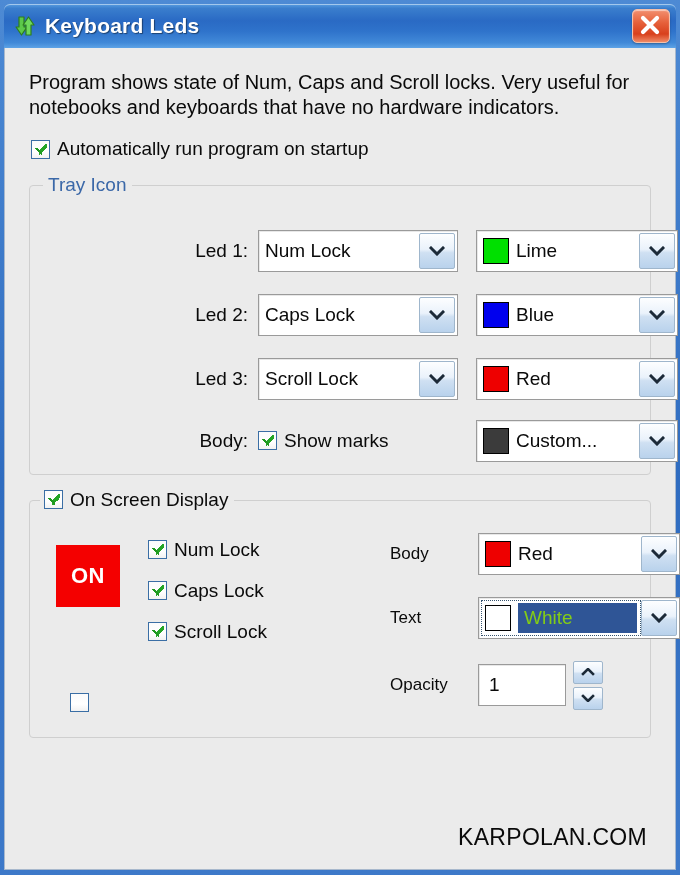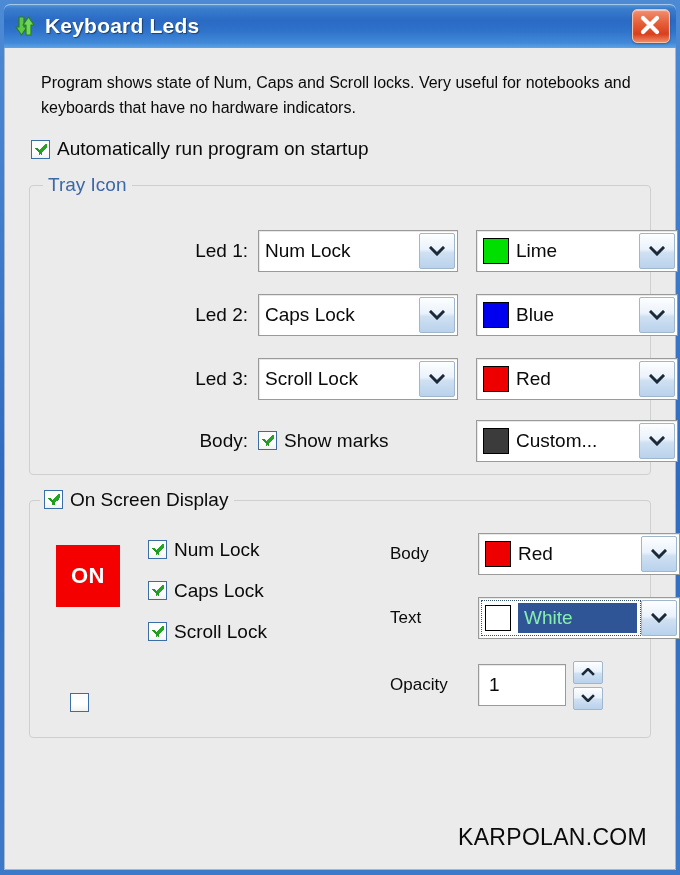--- a/index.html
+++ b/index.html
@@ -76,24 +76,24 @@
     border: 1px solid #a8b8cc;
     border-top: none;
     box-sizing: border-box;
     padding: 18px 20px 10px 20px;
     position: relative;
     display: flex;
     flex-direction: column;
   }
 
   .desc {
-    font-size: 16px;
+    font-size: 20px;
     color: #0a0a0a;
     line-height: 25px;
-    margin: 4px 0 0 16px;
+    margin: 4px 0 0 4px;
     width: 630px;
   }
 
   
   .cb {
     display: inline-flex;
     align-items: center;
     cursor: pointer;
     white-space: nowrap;
   }
@@ -268,21 +268,21 @@
   }
   .combo.focused .sel-fill {
     background: #2f5596;
     flex: 1 1 auto;
     display: flex;
     align-items: center;
     padding: 0 6px;
     height: 30px;
     min-width: 0;
   }
-  .combo.focused .sel-fill .combo-text { color: #86efac; }
+  .combo.focused .sel-fill .combo-text { color: #84cc16; }
 
   
   .osd-body { position: relative; height: 100%; }
   .osd-preview {
     position: absolute;
     left: 26px; top: 22px;
     width: 64px; height: 62px;
     background: #f40000;
     display: flex;
     align-items: center;

